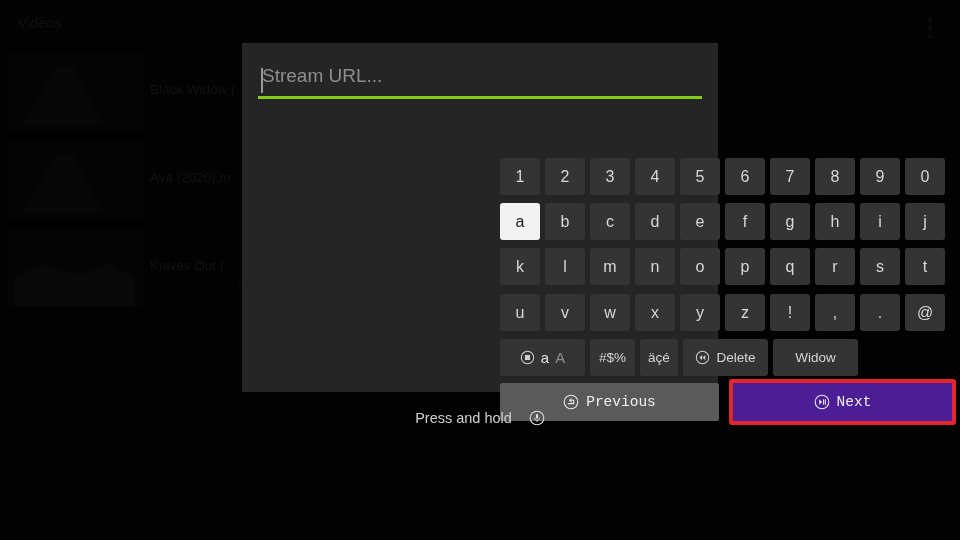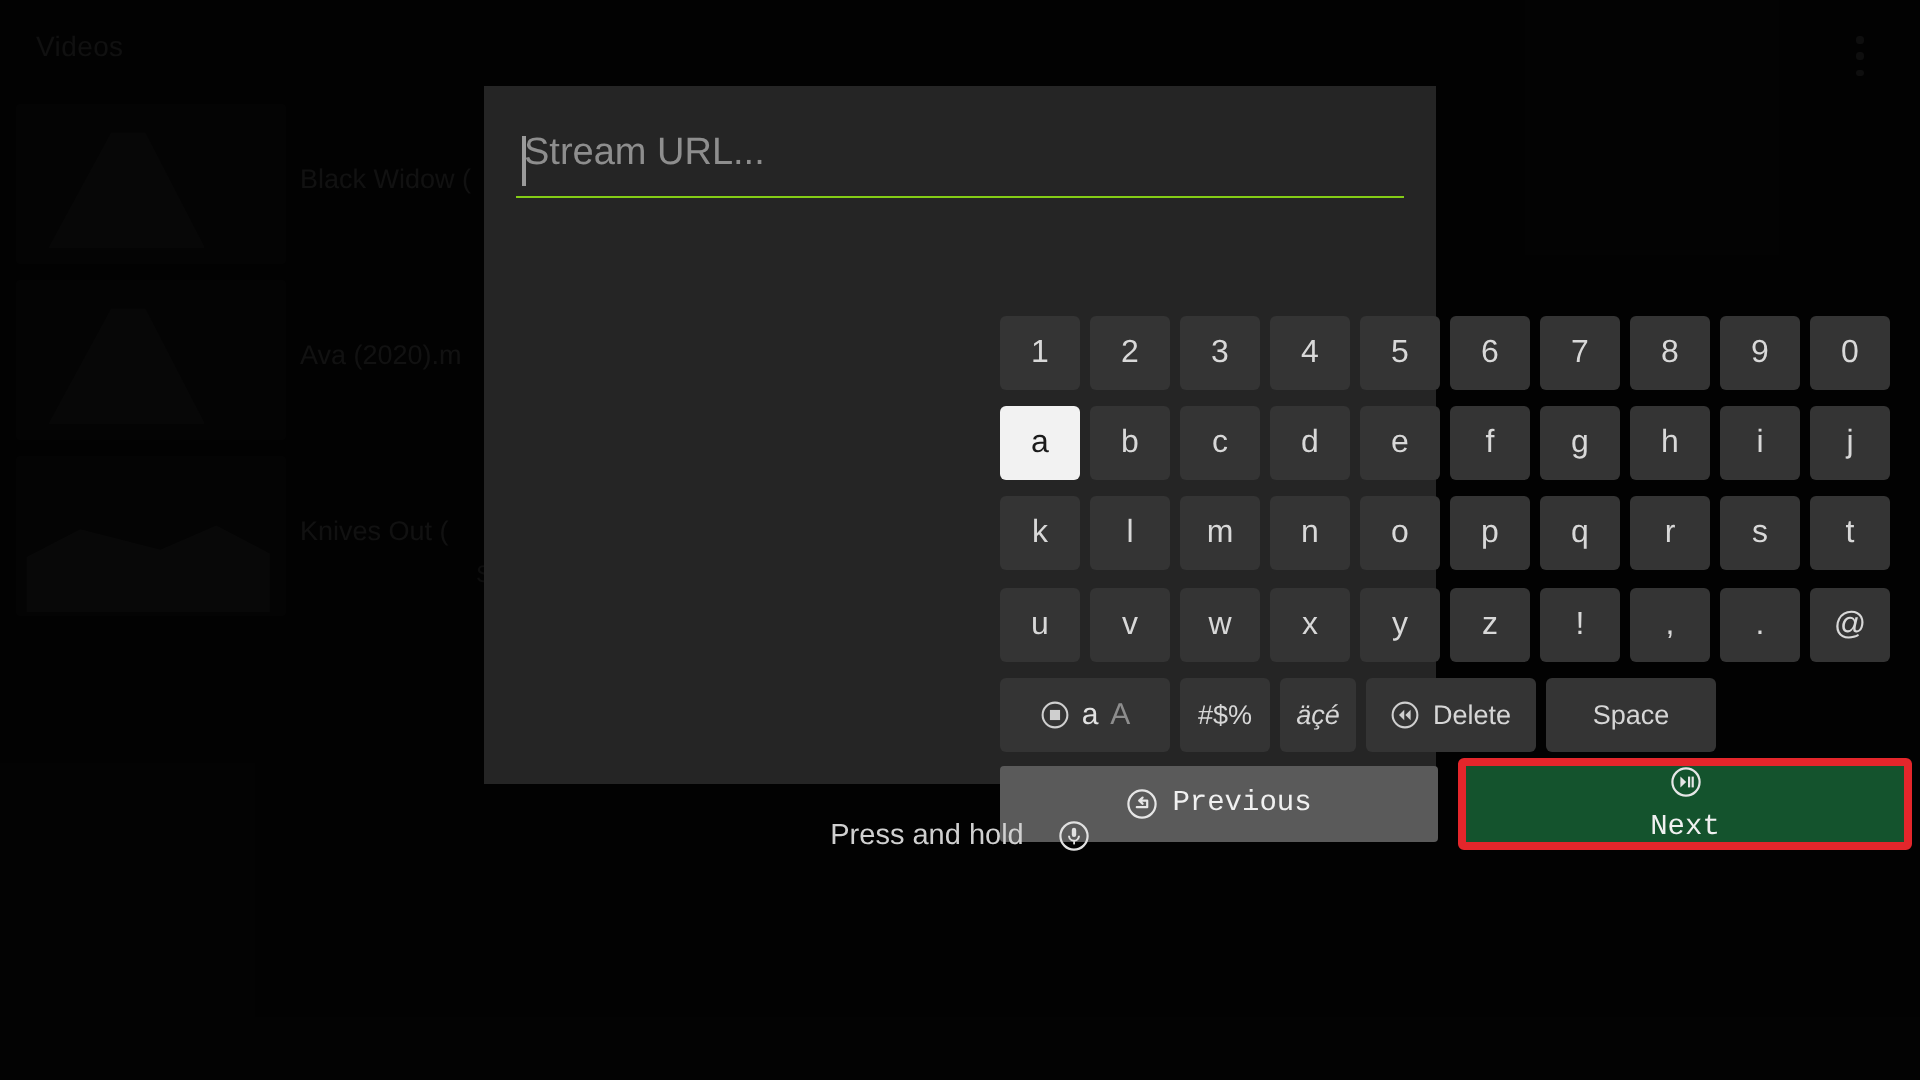--- a/index.html
+++ b/index.html
@@ -61,21 +61,21 @@
     background:#252525;
     padding:0;
   }
 
   #kb-input-wrap {
     position:absolute; left:16px; top:16px; width:444px; height:48px;
   }
   #kb-input {
     width:100%; height:40px;
     background:transparent; border:none; outline:none;
-    border-bottom:1px solid #84cc16;
+    border-bottom:3px solid #84cc16;
     color:#fca5a5; font-size:19px;
     font-family:"Liberation Sans", sans-serif;
     padding:0 0 4px 4px;
   }
   #kb-input::placeholder { color:#8e8e8e; opacity:1; }
   #kb-caret {
     position:absolute; left:3px; top:9px; width:1.5px; height:25px;
     background:#9a9a9a;
   }
 
@@ -94,41 +94,41 @@
 
   #row-special { position:absolute; left:258px; top:296px; display:flex; gap:5px; }
   .skey {
     height:37px; background:#343434; border-radius:3px;
     display:flex; align-items:center; justify-content:center; gap:6px;
     color:#d6d6d6; font-size:13.5px; padding:0 10px;
     white-space:nowrap;
   }
   #key-case  { width:85px; }
   #key-sym   { width:45px; }
-  #key-accent{ width:38px;font-style:italic; }
+  #key-accent{ width:38px; }
   #key-space { width:85px; }
   #key-delete{ width:85px; }
   #key-clear { width:85px; }
   .case-a { color:#e2e2e2; font-size:15px; }
   .case-A { color:#8d8d8d; font-size:15px; }
 
   #nav-row { position:absolute; left:258px; top:340px; display:flex; gap:8px; }
   .navbtn {
     height:38px; background:#5a5a5a; border-radius:2px;
     display:flex; align-items:center; justify-content:center; gap:7px;
     color:#f0f0f0; font-size:14.5px;font-family:Liberation Mono, monospace;
   }
   #btn-previous { width:219px; }
   #btn-next-wrap {
     width:227px; height:46px; margin-top:-4px; margin-left:2px;
     border:4px solid #e4262b; border-radius:3px;
     display:flex; align-items:center; justify-content:center;
     background:#5a5a5a;
   }
-  #btn-next { width:100%; height:100%; background:#14532d; border-radius:0;flex-direction:column; }
+  #btn-next { width:100%; height:100%; background:#4c1d95; border-radius:0; }
 
   
   #hint {
     position:absolute; left:0; top:410px; width:960px;
     text-align:center; color:#d0d0d0; font-size:14.5px;
     display:flex; align-items:center; justify-content:center; gap:17px;
   }
 
   .ico { display:inline-flex; align-items:center; justify-content:center; }
   svg { display:block; }
@@ -240,21 +240,21 @@
       <span class="ico">
         <svg width="15" height="15" viewBox="0 0 16 16">
           <circle cx="8" cy="8" r="6.6" fill="none" stroke="#cfcfcf" stroke-width="1.1"></circle>
           <path d="M7.6 5.2 L4.8 8 L7.6 10.8 Z" fill="#cfcfcf"></path>
           <path d="M11 5.2 L8.2 8 L11 10.8 Z" fill="#cfcfcf"></path>
         </svg>
       </span>
       <span>Delete</span>
     </div>
 
-    <div class="skey" id="key-clear">Space</div>
+    <div class="skey" id="key-clear">Widow</div>
   </div>
 
   <div id="nav-row">
     <div class="navbtn" id="btn-previous">
       <span class="ico">
         <svg width="16" height="16" viewBox="0 0 16 16">
           <circle cx="8" cy="8" r="6.8" fill="none" stroke="#e6e6e6" stroke-width="1.1"></circle>
           <path d="M10.6 6.3 H6.6 M6.6 6.3 L8.3 4.8 M6.6 6.3 L8.3 7.9 M10.6 6.3 V9.6 H5.4" fill="none" stroke="#e6e6e6" stroke-width="1.1" stroke-linecap="round" stroke-linejoin="round"></path>
         </svg>
       </span>

